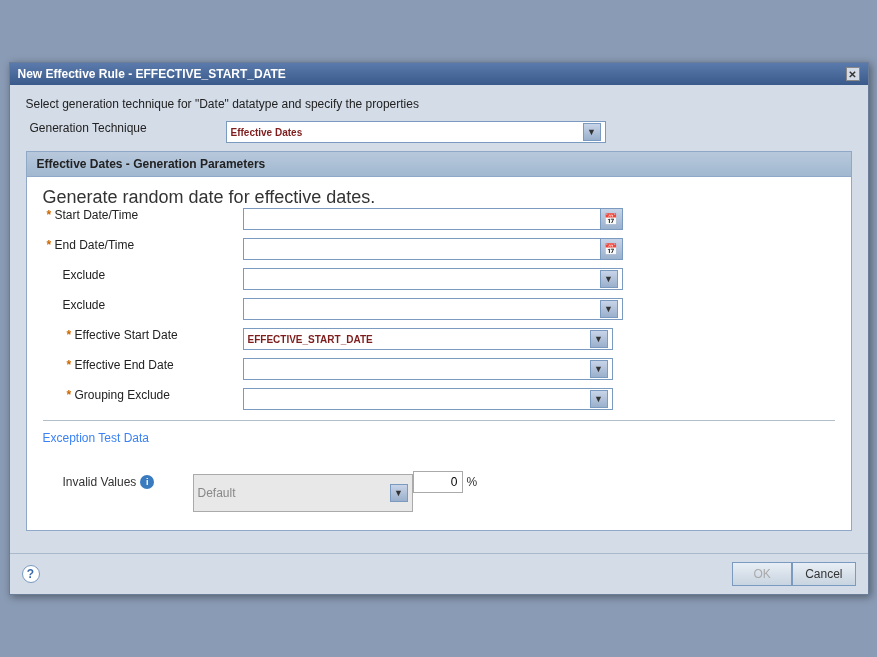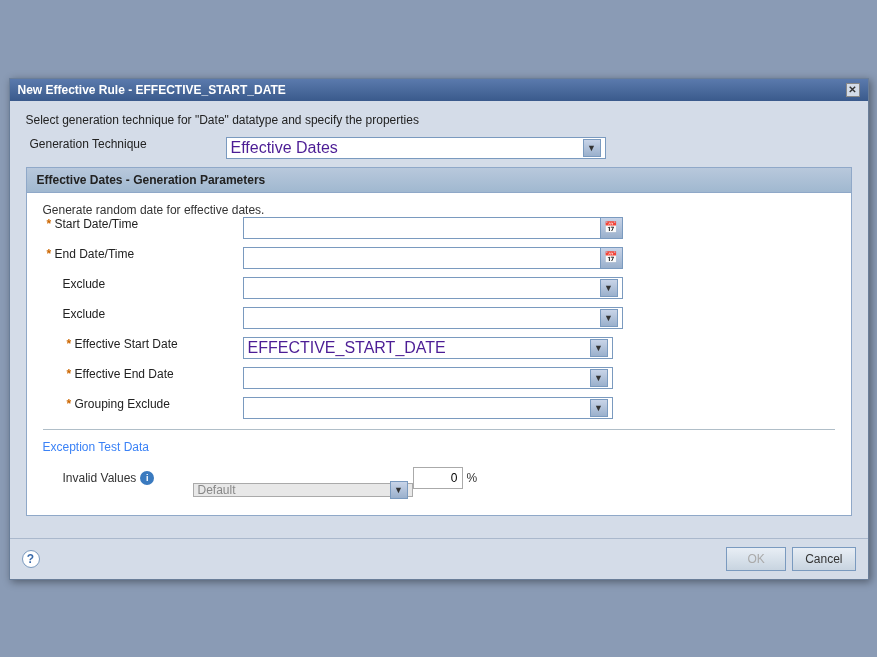--- a/index.html
+++ b/index.html
@@ -82,22 +82,23 @@
       background: white;
       border: 1px solid #7a9abf;
       display: flex;
       align-items: center;
       justify-content: space-between;
       padding: 0 4px;
       cursor: pointer;
     }
 
     .select-box-text {
-      font-size: 16px;
-      color: #4c1d95;
+      font-size: 10px;
+      color: #7f1d1d;
+      font-weight: bold;
     }
 
     .select-arrow {
       width: 18px;
       height: 18px;
       background: linear-gradient(to bottom, #c8d4e8, #9ab0cc);
       border: 1px solid #7a9abf;
       display: flex;
       align-items: center;
       justify-content: center;
@@ -121,21 +122,21 @@
       color: #222;
       border-bottom: 1px solid #8fa8c8;
     }
 
     .section-body {
       padding: 10px 16px;
       background: white;
     }
 
     .section-desc {
-      font-size: 12px;
+      font-size: 18px;
       color: #333;
       margin-bottom: 0;
     }
 
     .required-label {
       color: #cc6600;
       font-weight: bold;
     }
 
     .input-with-calendar {
@@ -225,21 +226,21 @@
       align-items: center;
       justify-content: center;
       font-size: 9px;
       font-weight: bold;
       margin-left: 4px;
       cursor: pointer;
     }
 
     .default-select {
       width: 220px;
-      height: 14px;
+      height: 38px;
       background: #e8e8e8;
       border: 1px solid #aaa;
       display: flex;
       align-items: center;
       justify-content: space-between;
       padding: 0 4px;
       color: #888;
       margin-top: 23px;
     }
 
@@ -277,21 +278,20 @@
       align-items: center;
       justify-content: center;
       font-weight: bold;
       color: #3a6aaa;
       font-size: 11px;
       cursor: pointer;
     }
 
     .footer-buttons {
       display: flex;
-      gap: 6px;
     }
 
     .btn {
       height: 24px;
       min-width: 60px;
       background: linear-gradient(to bottom, #e8eef5, #c8d4e0);
       border: 1px solid #7a9abf;
       padding: 0 12px;
       cursor: pointer;
       font-size: 12px;

